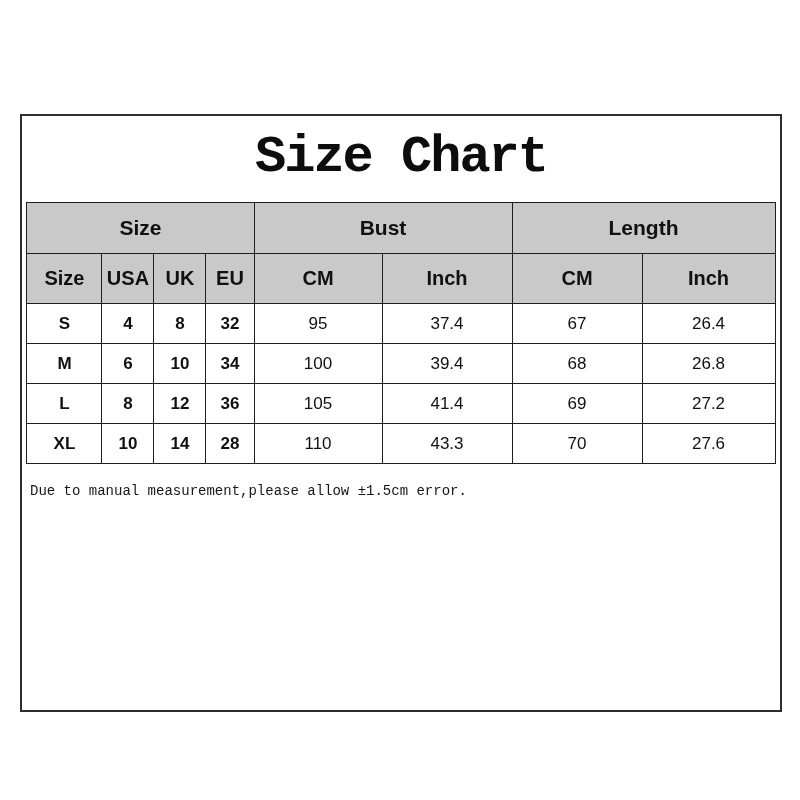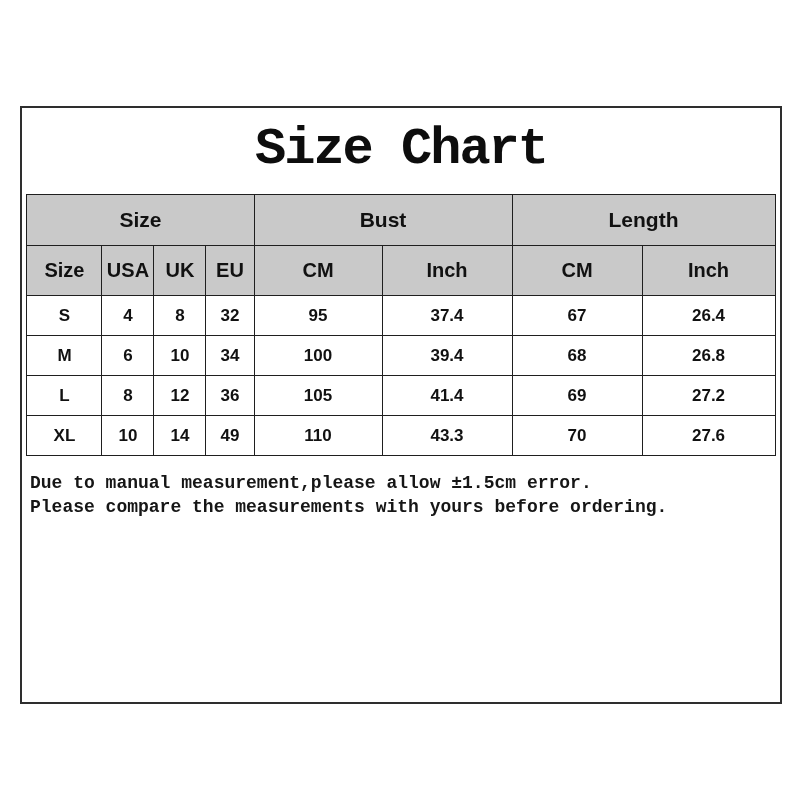--- a/index.html
+++ b/index.html
@@ -6,21 +6,21 @@
   html, body {
     width: 800px; height: 800px;
     background: #ffffff;
     font-family: "Liberation Sans", sans-serif;
     color: #111111;
     position: relative;
     overflow: hidden;
   }
   .frame {
     position: absolute;
-    left: 20px; top: 106px;
+    left: 20px; top: 114px;
     width: 762px; height: 598px;
     border: 2px solid #2e2e2e;
     background: #ffffff;
   }
   .title {
     font-family: "Liberation Mono", "DejaVu Sans Mono", monospace;
     font-weight: bold;
     font-size: 52px;
     letter-spacing: -2px;
     line-height: 60px;
@@ -44,27 +44,27 @@
   .size-table thead th {
     background: #c9c9c9;
     font-weight: bold;
   }
   .size-table tr.group-row th { height: 51px; font-size: 21px; }
   .size-table tr.col-row th   { height: 50px; font-size: 20px; }
   .size-table tbody td {
     height: 40px;
     font-size: 17px;
     background: #ffffff;
-    font-weight: bold;
+    font-weight: normal;
   }
   .size-table tbody td.b { font-weight: bold; }
   .notes {
     font-family: "Liberation Mono", "DejaVu Sans Mono", monospace;
-    font-weight: bold;
-    font-size: 18px;
+    font-weight: normal;
+    font-size: 14px;
     line-height: 24px;
     margin: 15px 0 12px 8px;
     color: #161616;
     white-space: nowrap;
   }
 </style>
 </head>
 <body>
 
 <div class="frame">
@@ -127,27 +127,26 @@
         <td class="b">36</td>
         <td>105</td>
         <td>41.4</td>
         <td>69</td>
         <td>27.2</td>
       </tr>
       <tr>
         <td class="b">XL</td>
         <td class="b">10</td>
         <td class="b">14</td>
-        <td class="b">49</td>
+        <td class="b">28</td>
         <td>110</td>
         <td>43.3</td>
         <td>70</td>
         <td>27.6</td>
       </tr>
     </tbody>
   </table>
 
   <div class="notes">
     <div>Due to manual measurement,please allow ±1.5cm error.</div>
-    <div>Please compare the measurements with yours before ordering.</div>
   </div>
 
 </div>
 
 </body></html>

